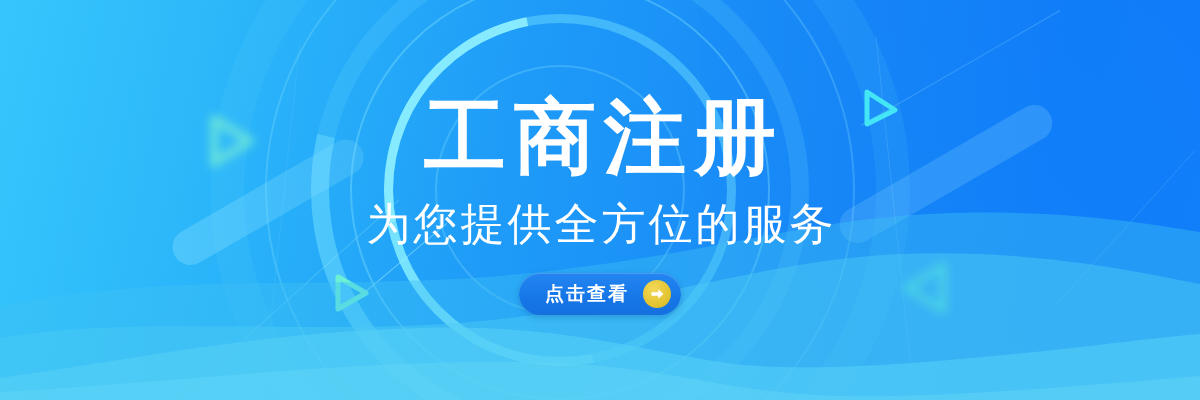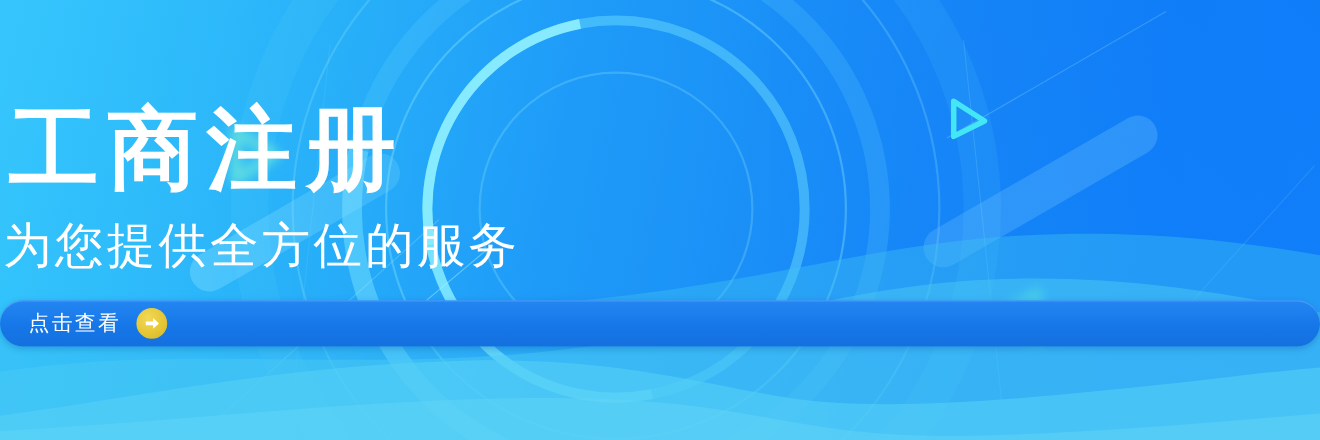--- a/index.html
+++ b/index.html
@@ -125,20 +125,21 @@
   .waves { position: absolute; left: 0; bottom: 0; width: 1200px; height: 190px; }
   .waves svg { display: block; width: 1200px; height: 190px; }
 
   
   .content {
     position: absolute;
     left: 0; top: 0;
     width: 1200px; height: 400px;
     display: flex;
     flex-direction: column;
+    align-items: center;
     justify-content: flex-start;
     padding-top: 96px;
   }
   .headline {
     color: #ffffff;
     font-size: 82px;
     font-weight: 700;
     letter-spacing: 8px;
     line-height: 1;
     margin: 0;
@@ -166,21 +167,21 @@
     border-radius: 999px;
     background: linear-gradient(180deg, #2486F2 0%, #1677E8 55%, #1570DF 100%);
     box-shadow: 0 2px 6px rgba(8,60,140,0.28), inset 0 1px 0 rgba(255,255,255,0.18);
     border: none;
     cursor: pointer;
     text-decoration: none;
   }
   .cta-label {
     color: #ffffff;
     font-size: 19px;
-    font-weight: 400;
+    font-weight: 700;
     letter-spacing: 2px;
     white-space: nowrap;
   }
   .cta-arrow {
     width: 28px; height: 28px;
     border-radius: 50%;
     background: radial-gradient(circle at 38% 32%, #F2D857 0%, #E5C634 55%, #D4B527 100%);
     display: inline-flex;
     align-items: center;
     justify-content: center;

